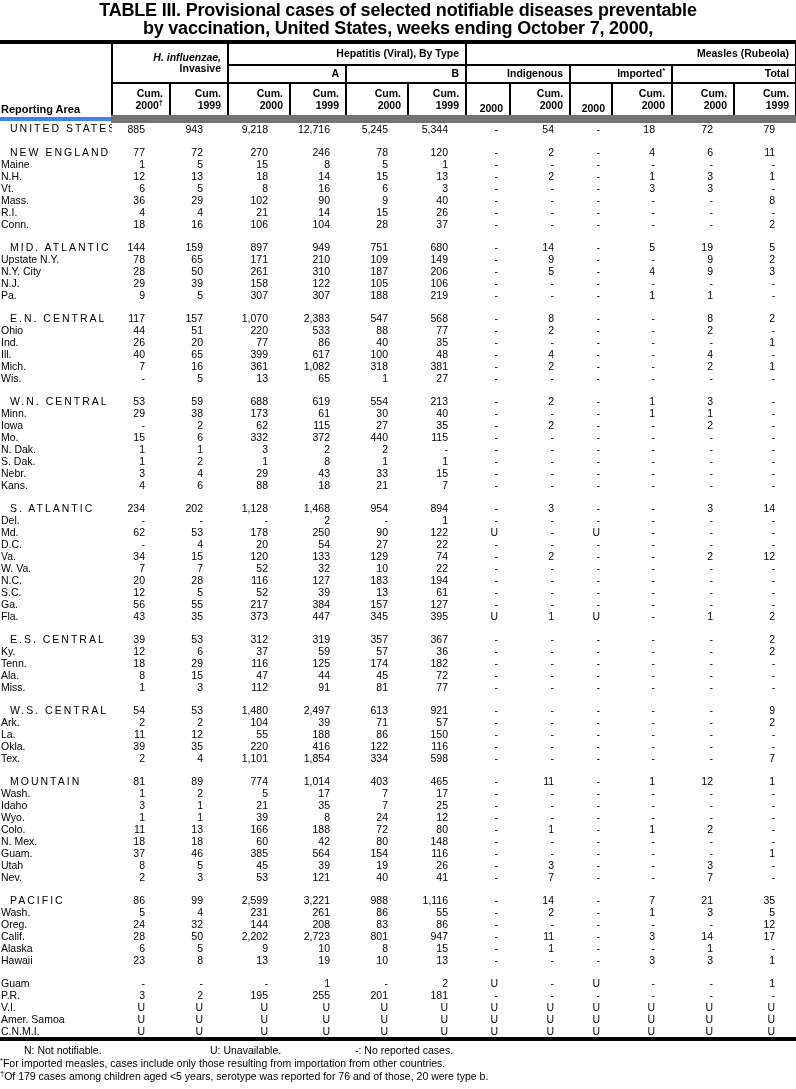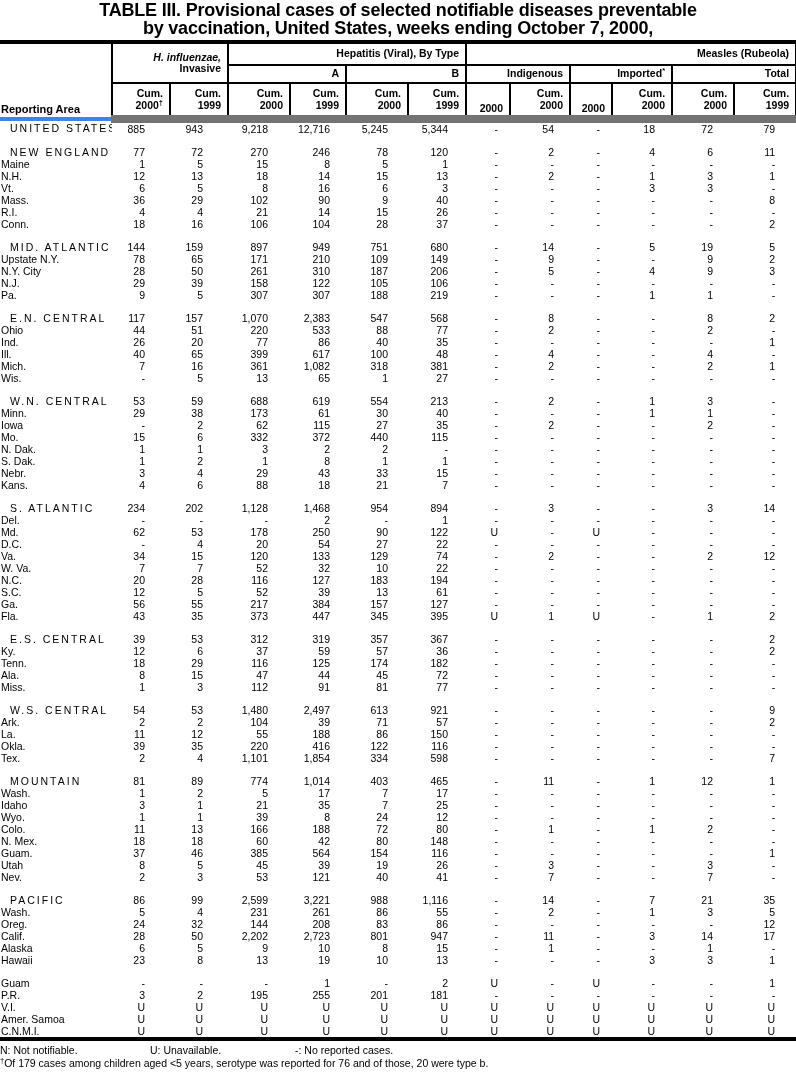--- a/index.html
+++ b/index.html
@@ -32,22 +32,22 @@
   tr.region td.area, tr.total td.area { letter-spacing:2px;padding-left:10px; }
   td.num { text-align:right; }
   tr.spacer td { height:11px; }
   td.c1{padding-right:25px} td.c2{padding-right:25px} td.c3{padding-right:22px}
   td.c4{padding-right:16px} td.c5{padding-right:20px} td.c6{padding-right:18px}
   td.c7{padding-right:12px} td.c8{padding-right:16px} td.c9{padding-right:12px}
   td.c10{padding-right:17px} td.c11{padding-right:21px} td.c12{padding-right:21px}
 
   .footnotes { font-size:10.5px; line-height:13px; padding-top:3px; }
   .legend span { display:inline-block; }
-  .legend .seg1 { width:150px; }
-  .legend .seg2 { width:145px; }
+  .legend .seg1 { width:150px;padding-left:24px; }
+  .legend .seg2 { width:145px;margin-left:36px; }
 </style>
 </head>
 <body>
 
 <div class="title">
   <div>TABLE III. Provisional cases of selected notifiable diseases preventable</div>
   <div>by vaccination, United States, weeks ending October 7, 2000,</div>
 </div>
 
 <table>
@@ -1131,14 +1131,15 @@
         <td class="num c11">U</td>
         <td class="num c12">U</td>
       </tr>
     </tbody>
 </table>
 
 <div class="footnotes">
   <div class="legend">
     <span class="seg1">N: Not notifiable.</span><span class="seg2">U: Unavailable.</span><span class="seg3">-: No reported cases.</span>
   </div>
+  <div><sup>*</sup><span>For imported measles, cases include only those resulting from importation from other countries.</span></div>
   <div><sup>†</sup><span>Of 179 cases among children aged &lt;5 years, serotype was reported for 76 and of those, 20 were type b.</span></div>
 </div>
 
 </body></html>

